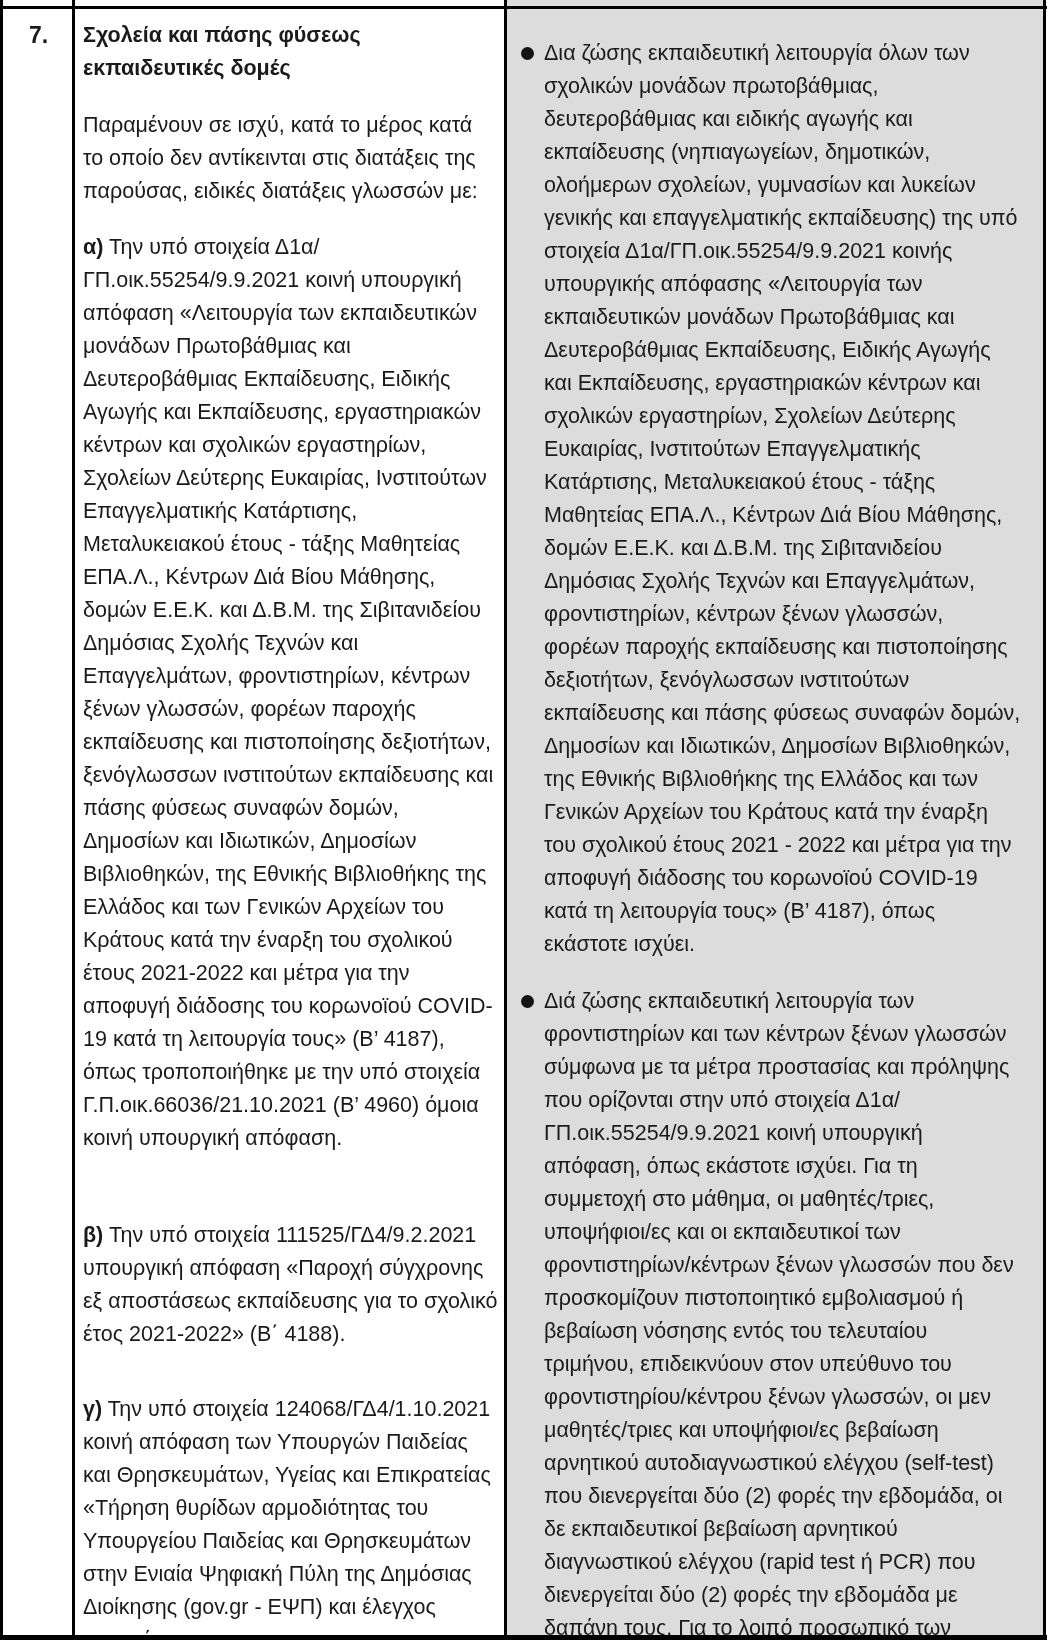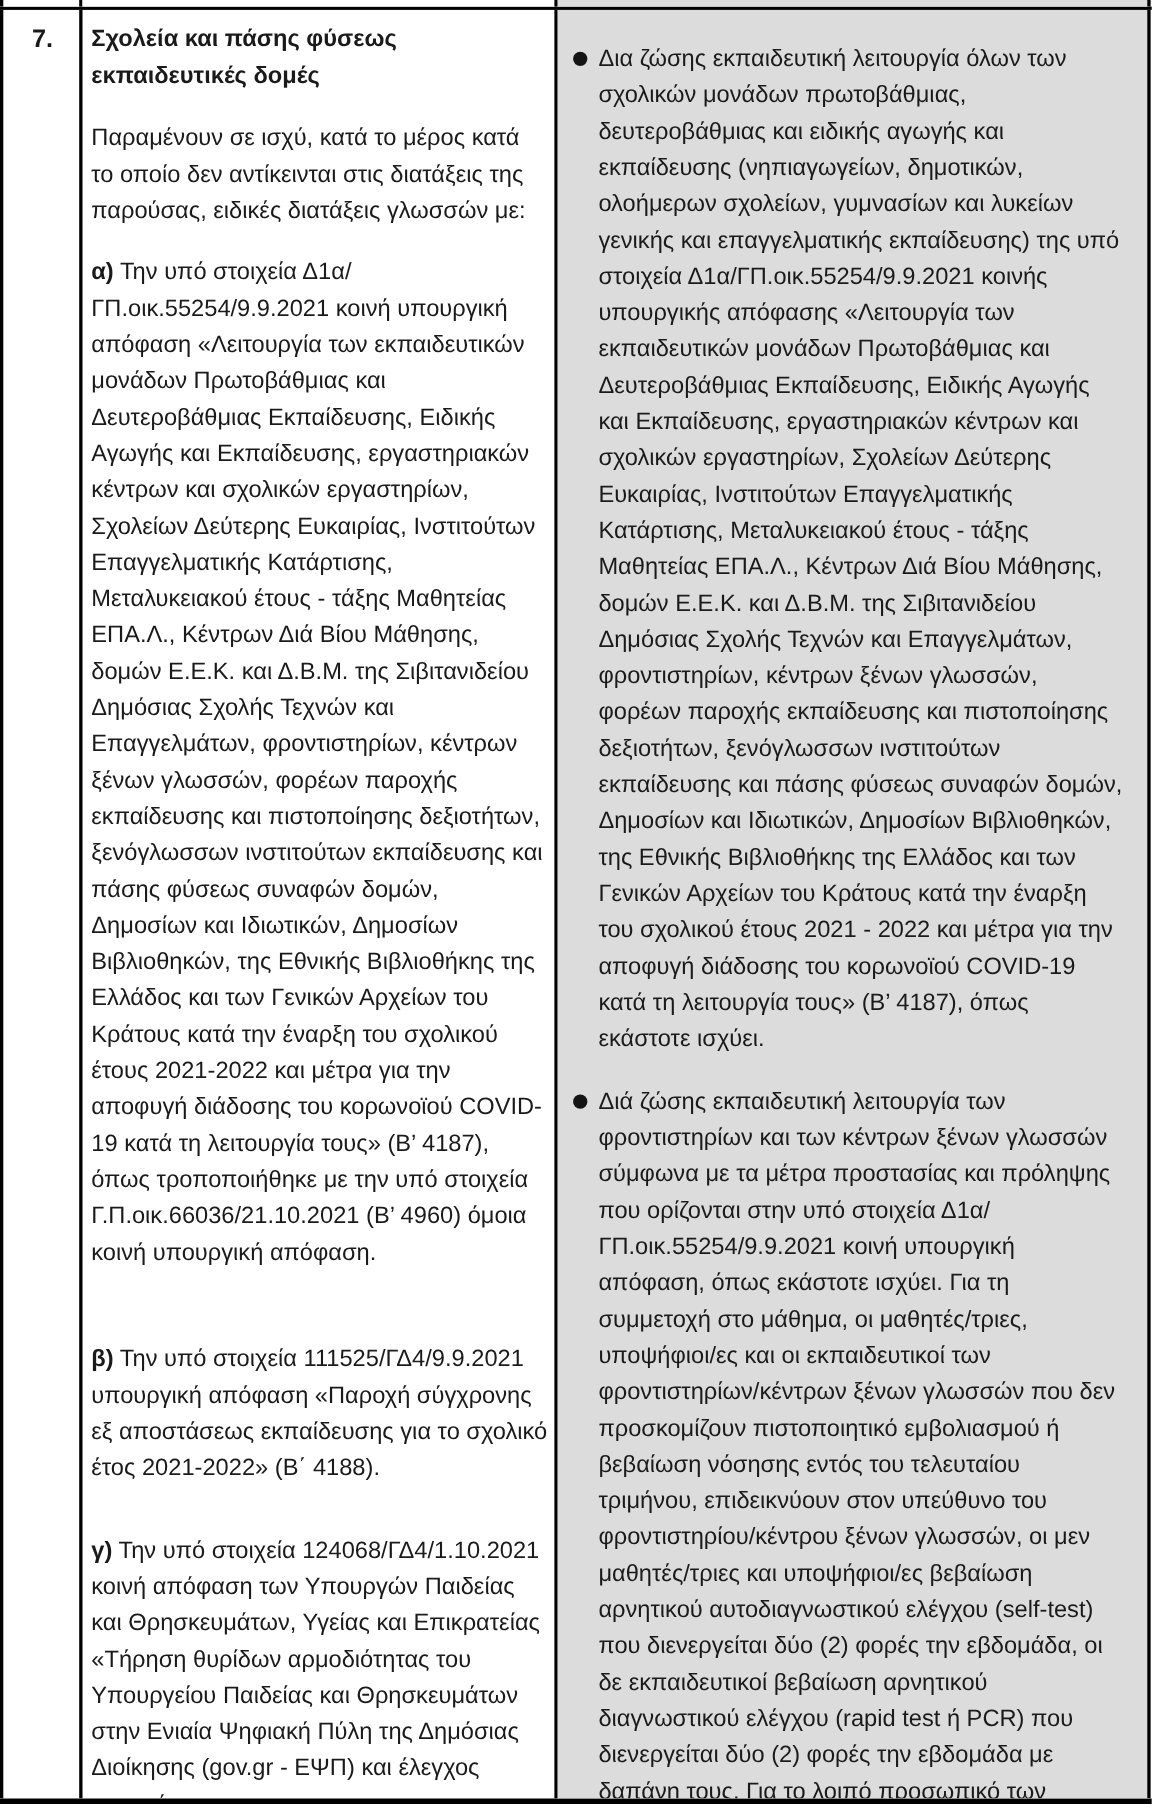--- a/index.html
+++ b/index.html
@@ -55,21 +55,21 @@
   <div class="main">
 
     <div class="cell cell-num">
       <span>7.</span>
     </div>
 
     <div class="cell cell-topic">
       <div class="topic-heading">Σχολεία και πάσης φύσεως εκπαιδευτικές δομές</div>
       <p class="intro">Παραμένουν σε ισχύ, κατά το μέρος κατά το οποίο δεν αντίκεινται στις διατάξεις της παρούσας, ειδικές διατάξεις γλωσσών με:</p>
       <p class="item item-a"><span class="item-label">α)</span> <span>Την υπό στοιχεία Δ1α/ΓΠ.οικ.55254/9.9.2021 κοινή υπουργική απόφαση «Λειτουργία των εκπαιδευτικών μονάδων Πρωτοβάθμιας και Δευτεροβάθμιας Εκπαίδευσης, Ειδικής Αγωγής και Εκπαίδευσης, εργαστηριακών κέντρων και σχολικών εργαστηρίων, Σχολείων Δεύτερης Ευκαιρίας, Ινστιτούτων Επαγγελματικής Κατάρτισης, Μεταλυκειακού έτους - τάξης Μαθητείας ΕΠΑ.Λ., Κέντρων Διά Βίου Μάθησης, δομών Ε.Ε.Κ. και Δ.Β.Μ. της Σιβιτανιδείου Δημόσιας Σχολής Τεχνών και Επαγγελμάτων, φροντιστηρίων, κέντρων ξένων γλωσσών, φορέων παροχής εκπαίδευσης και πιστοποίησης δεξιοτήτων, ξενόγλωσσων ινστιτούτων εκπαίδευσης και πάσης φύσεως συναφών δομών, Δημοσίων και Ιδιωτικών, Δημοσίων Βιβλιοθηκών, της Εθνικής Βιβλιοθήκης της Ελλάδος και των Γενικών Αρχείων του Κράτους κατά την έναρξη του σχολικού έτους 2021-2022 και μέτρα για την αποφυγή διάδοσης του κορωνοϊού COVID-19 κατά τη λειτουργία τους» (Β’ 4187), όπως τροποποιήθηκε με την υπό στοιχεία Γ.Π.οικ.66036/21.10.2021 (Β’ 4960) όμοια κοινή υπουργική απόφαση.</span></p>
-      <p class="item item-b"><span class="item-label">β)</span> <span>Την υπό στοιχεία 111525/ΓΔ4/9.9.2021 υπουργική απόφαση «Παροχή σύγχρονης εξ αποστάσεως εκπαίδευσης για το σχολικό έτος 2021-2022» (Β΄ 4188).</span></p>
+      <p class="item item-b"><span class="item-label">β)</span> <span>Την υπό στοιχεία 111525/ΓΔ4/9.2.2021 υπουργική απόφαση «Παροχή σύγχρονης εξ αποστάσεως εκπαίδευσης για το σχολικό έτος 2021-2022» (Β΄ 4188).</span></p>
       <p class="item item-c"><span class="item-label">γ)</span> <span>Την υπό στοιχεία 124068/ΓΔ4/1.10.2021 κοινή απόφαση των Υπουργών Παιδείας και Θρησκευμάτων, Υγείας και Επικρατείας «Τήρηση θυρίδων αρμοδιότητας του Υπουργείου Παιδείας και Θρησκευμάτων στην Ενιαία Ψηφιακή Πύλη της Δημόσιας Διοίκησης (gov.gr - ΕΨΠ) και έλεγχος σχετικά με τη</span></p>
     </div>
 
     <div class="cell cell-measures" id="measures-cell" style="background: rgb(220, 220, 220);">
       <div class="bullet">
         <span class="dot"></span>
         <div class="btext">Δια ζώσης εκπαιδευτική λειτουργία όλων των σχολικών μονάδων πρωτοβάθμιας, δευτεροβάθμιας και ειδικής αγωγής και εκπαίδευσης (νηπιαγωγείων, δημοτικών, ολοήμερων σχολείων, γυμνασίων και λυκείων γενικής και επαγγελματικής εκπαίδευσης) της υπό στοιχεία Δ1α/ΓΠ.οικ.55254/9.9.2021 κοινής υπουργικής απόφασης «Λειτουργία των εκπαιδευτικών μονάδων Πρωτοβάθμιας και Δευτεροβάθμιας Εκπαίδευσης, Ειδικής Αγωγής και Εκπαίδευσης, εργαστηριακών κέντρων και σχολικών εργαστηρίων, Σχολείων Δεύτερης Ευκαιρίας, Ινστιτούτων Επαγγελματικής Κατάρτισης, Μεταλυκειακού έτους - τάξης Μαθητείας ΕΠΑ.Λ., Κέντρων Διά Βίου Μάθησης, δομών Ε.Ε.Κ. και Δ.Β.Μ. της Σιβιτανιδείου Δημόσιας Σχολής Τεχνών και Επαγγελμάτων, φροντιστηρίων, κέντρων ξένων γλωσσών, φορέων παροχής εκπαίδευσης και πιστοποίησης δεξιοτήτων, ξενόγλωσσων ινστιτούτων εκπαίδευσης και πάσης φύσεως συναφών δομών, Δημοσίων και Ιδιωτικών, Δημοσίων Βιβλιοθηκών, της Εθνικής Βιβλιοθήκης της Ελλάδος και των Γενικών Αρχείων του Κράτους κατά την έναρξη του σχολικού έτους 2021 - 2022 και μέτρα για την αποφυγή διάδοσης του κορωνοϊού COVID-19 κατά τη λειτουργία τους» (Β’ 4187), όπως εκάστοτε ισχύει.</div>
       </div>
       <div class="bullet">
         <span class="dot"></span>

